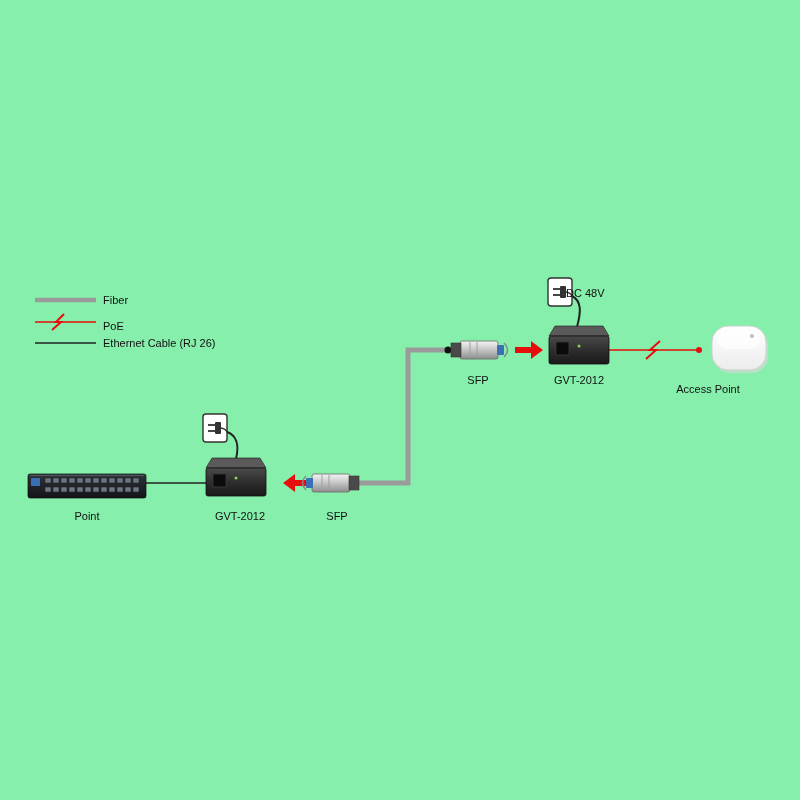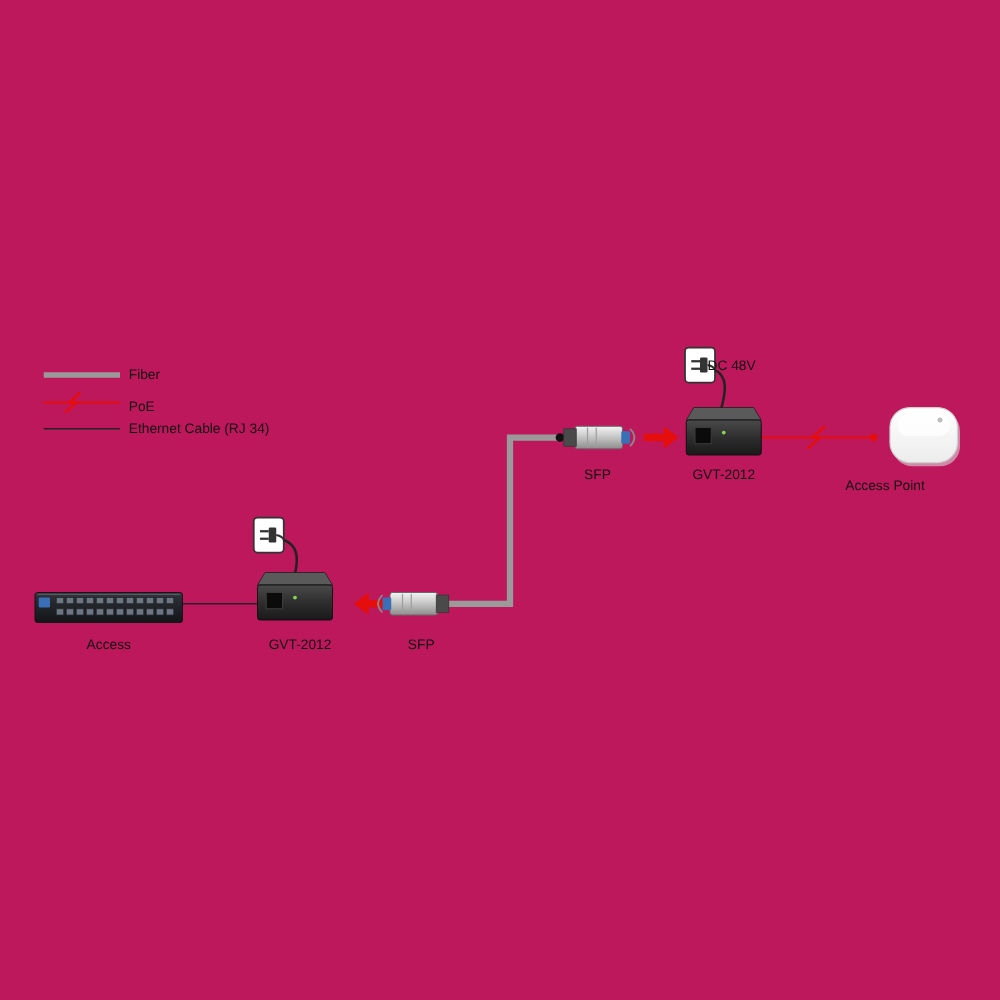--- a/index.html
+++ b/index.html
@@ -1,16 +1,16 @@
 <!DOCTYPE html>
 <html><head>
 <meta charset="utf-8">
 <style>
   html,body{margin:0;padding:0;background:#fff;}
-  #canvas{position:relative;width:800px;height:800px;background:#be185d;overflow:hidden;
+  #canvas{position:relative;width:800px;height:800px;background:#86efac;overflow:hidden;
           font-family:"Liberation Sans", sans-serif;}
   #diagram-svg{position:absolute;left:0;top:0;}
   .lbl{position:absolute;font-size:11px;color:#111;white-space:nowrap;}
   .lbl.centered{transform:translateX(-50%);}
 </style>
 </head>
 <body>
 
 <div id="canvas">
 
@@ -148,23 +148,23 @@
     <g>
       <rect x="714" y="329" width="54" height="44" rx="16" fill="#d9d9d9" opacity="0.6"></rect>
       <rect x="712" y="326" width="54" height="44" rx="16" fill="url(#gap)" stroke="#d0d0d0" stroke-width="1"></rect>
       <rect x="718" y="331" width="42" height="18" rx="9" fill="#ffffff" opacity="0.7"></rect>
       <circle cx="752" cy="336" r="2" fill="#bdbdbd"></circle>
     </g>
   </svg>
 
   <span class="lbl" style="left:103px;top:294px">Fiber</span>
   <span class="lbl" style="left:103px;top:320px">PoE</span>
-  <span class="lbl" style="left:103px;top:337px">Ethernet Cable (RJ 34)</span>
+  <span class="lbl" style="left:103px;top:337px">Ethernet Cable (RJ 26)</span>
 
-  <span class="lbl centered" style="left:87px;top:510px">Access</span>
+  <span class="lbl centered" style="left:87px;top:510px">Point</span>
   <span class="lbl centered" style="left:240px;top:510px">GVT-2012</span>
   <span class="lbl centered" style="left:337px;top:510px">SFP</span>
 
   <span class="lbl centered" style="left:478px;top:374px">SFP</span>
   <span class="lbl centered" style="left:579px;top:374px">GVT-2012</span>
   <span class="lbl centered" style="left:708px;top:383px">Access Point</span>
   <span class="lbl" style="left:566px;top:287px">DC 48V</span>
 
 </div>
 

